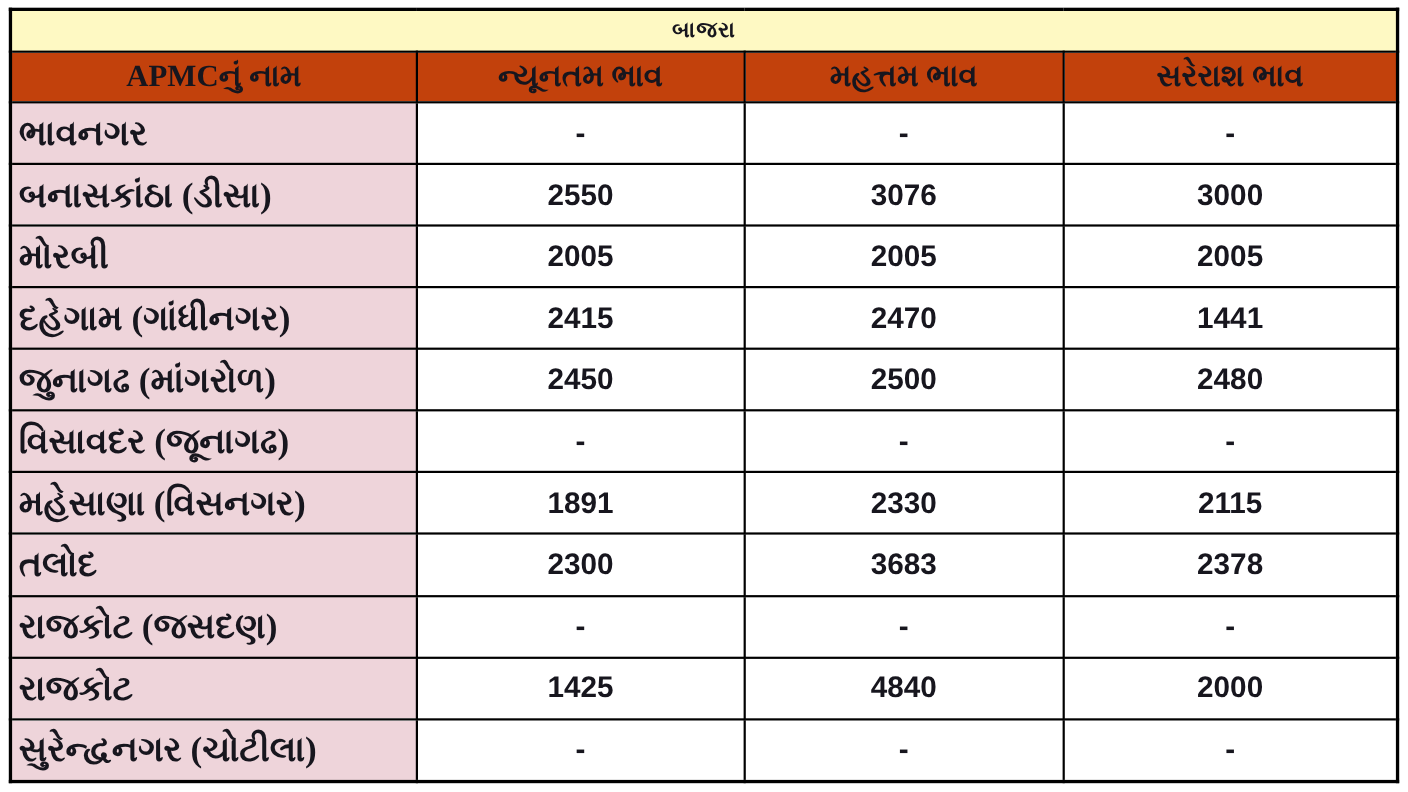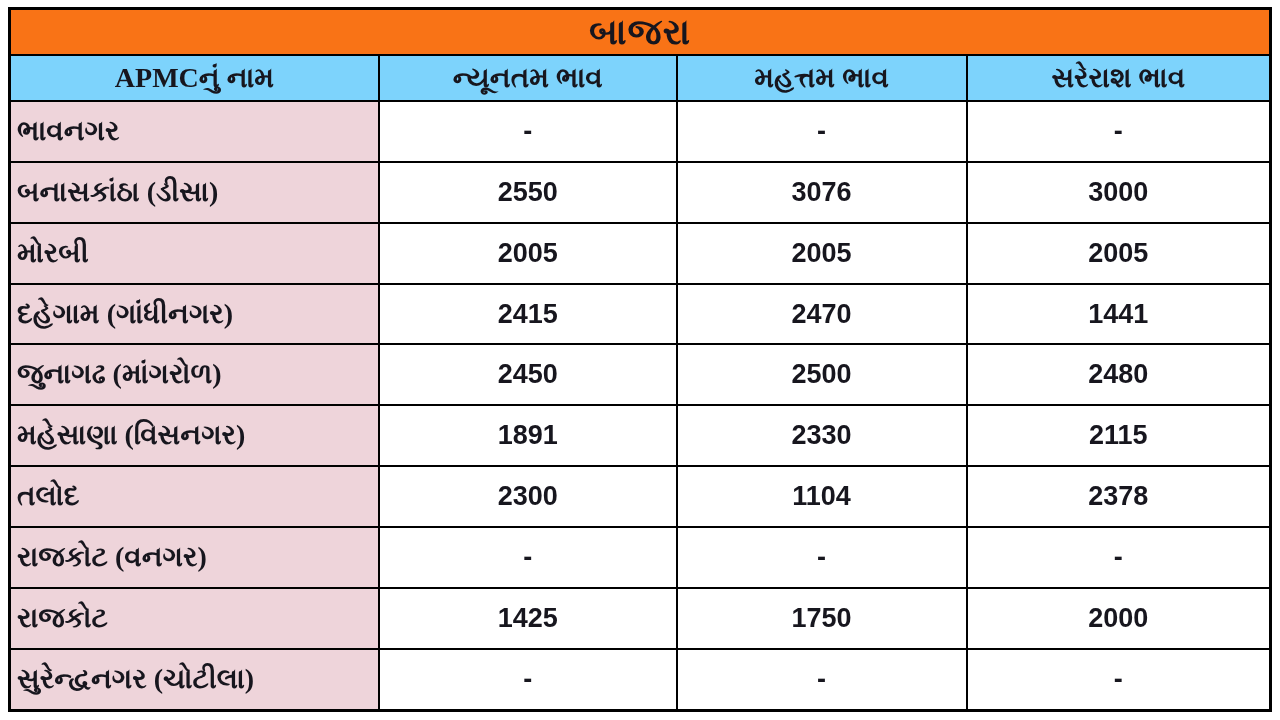--- a/index.html
+++ b/index.html
@@ -24,39 +24,39 @@
     border: 3px solid #000000;
   }
   th, td {
     border: 2px solid #000000;
     font-weight: bold;
     color: #17161e;
     overflow: hidden;
     white-space: nowrap;
   }
   tr.title-row th {
-    background: #f97316;
-    font-size: 36px;
+    background: #fef9c3;
+    font-size: 20px;
     height: 34px;
     text-align: center;
     vertical-align: middle;
     letter-spacing: 1px;
   }
   tr.header-row th {
-    background: #7dd3fc;
+    background: #c2410c;
     font-size: 28px;
     height: 42px;
     text-align: center;
     vertical-align: middle;
   }
   td.name-cell {
     background: #eed4da;
     text-align: left;
     padding-left: 6px;
-    font-size: 28px;
+    font-size: 32px;
     vertical-align: middle;
   }
   td.num-cell {
     background: #ffffff;
     font-family: "Liberation Sans", "DejaVu Sans", sans-serif;
     text-align: center;
     font-size: 27px;
     vertical-align: middle;
   }
 </style>
@@ -107,41 +107,47 @@
           <td class="num-cell">2470</td>
           <td class="num-cell">1441</td>
         </tr>
         <tr>
           <td class="name-cell">જુનાગઢ (માંગરોળ)</td>
           <td class="num-cell">2450</td>
           <td class="num-cell">2500</td>
           <td class="num-cell">2480</td>
         </tr>
         <tr>
+          <td class="name-cell">વિસાવદર (જૂનાગઢ)</td>
+          <td class="num-cell">-</td>
+          <td class="num-cell">-</td>
+          <td class="num-cell">-</td>
+        </tr>
+        <tr>
           <td class="name-cell">મહેસાણા (વિસનગર)</td>
           <td class="num-cell">1891</td>
           <td class="num-cell">2330</td>
           <td class="num-cell">2115</td>
         </tr>
         <tr>
           <td class="name-cell">તલોદ</td>
           <td class="num-cell">2300</td>
-          <td class="num-cell">1104</td>
+          <td class="num-cell">3683</td>
           <td class="num-cell">2378</td>
         </tr>
         <tr>
-          <td class="name-cell">રાજકોટ (વનગર)</td>
+          <td class="name-cell">રાજકોટ (જસદણ)</td>
           <td class="num-cell">-</td>
           <td class="num-cell">-</td>
           <td class="num-cell">-</td>
         </tr>
         <tr>
           <td class="name-cell">રાજકોટ</td>
           <td class="num-cell">1425</td>
-          <td class="num-cell">1750</td>
+          <td class="num-cell">4840</td>
           <td class="num-cell">2000</td>
         </tr>
         <tr>
           <td class="name-cell">સુરેન્દ્વનગર (ચોટીલા)</td>
           <td class="num-cell">-</td>
           <td class="num-cell">-</td>
           <td class="num-cell">-</td>
         </tr>
       </tbody>
   </table>

